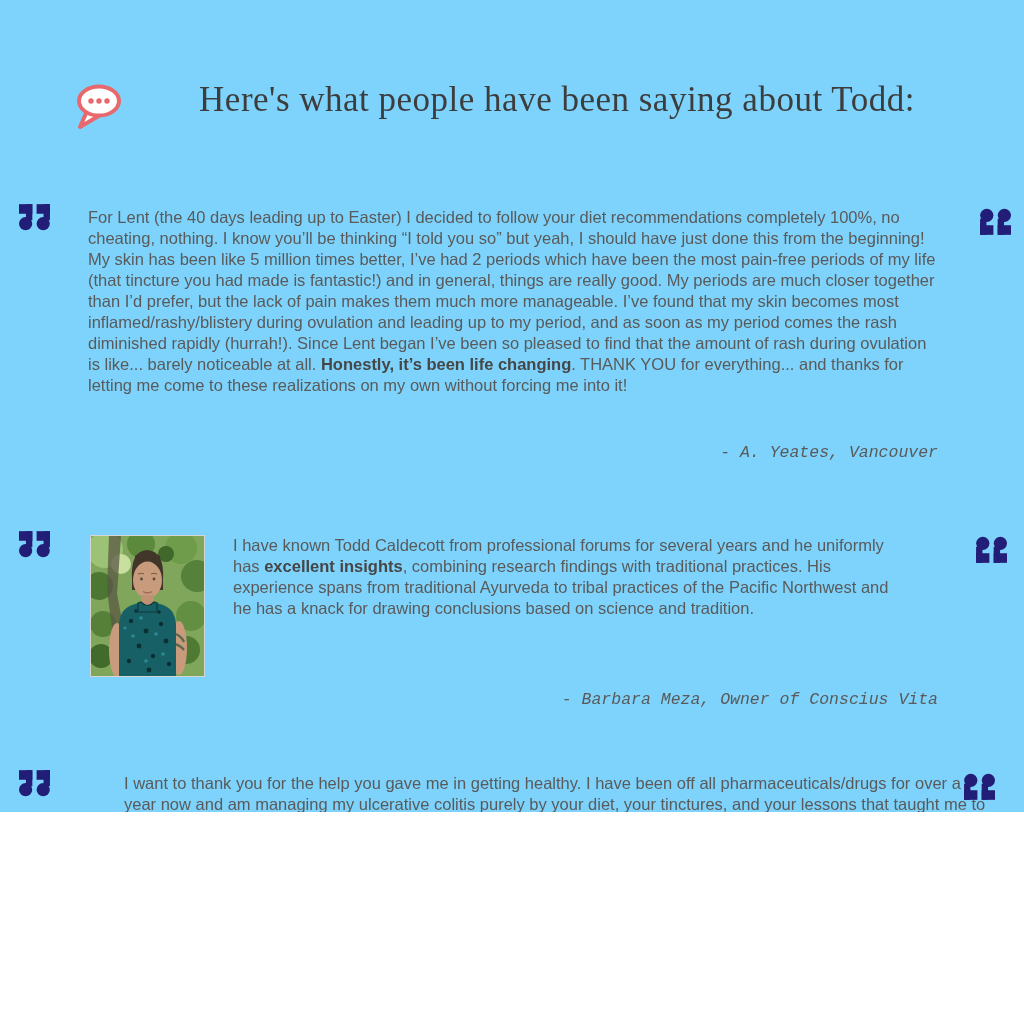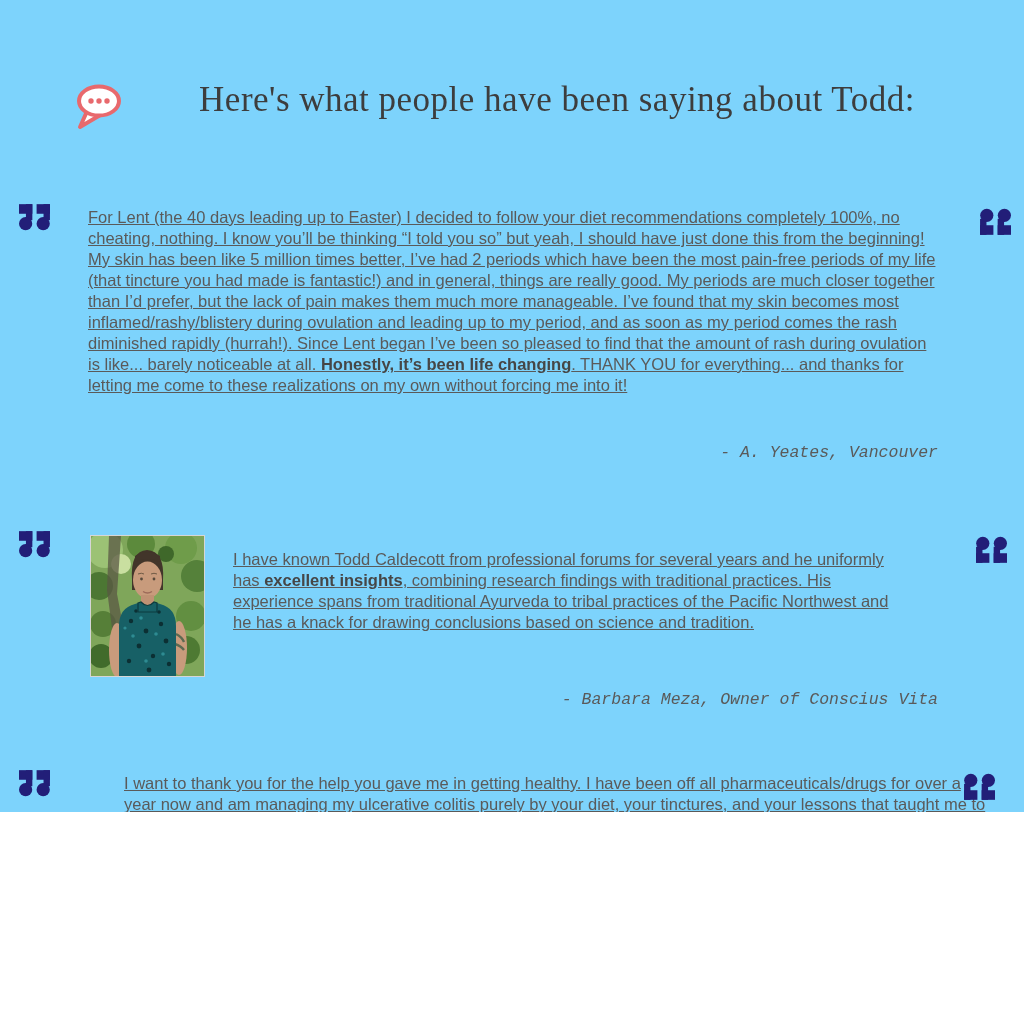--- a/index.html
+++ b/index.html
@@ -33,25 +33,24 @@
   
   .quote { position: absolute; }
   .quote.close { transform: rotate(180deg); }
 
   
   .t-text {
     position: absolute;
     font-size: 16.5px;
     line-height: 21px;
     color: #5a5a5a;
-    text-decoration: underline;
   }
   .t-text strong { font-weight: 700; color: #464646; }
   .t1-text { left: 88px;  top: 207px; width: 850px; }
-  .t2-text { left: 233px; top: 549px; width: 678px; }
+  .t2-text { left: 233px; top: 535px; width: 678px; }
   .t3-text { left: 88px;  top: 773px; width: 870px; margin-left: 36px; }
 
   .attribution {
     position: absolute;
     font-size: 16.5px;
     font-style: italic;
     color: #5a5a5a;
     text-align: right;
     font-family: Liberation Mono, monospace;
   }

